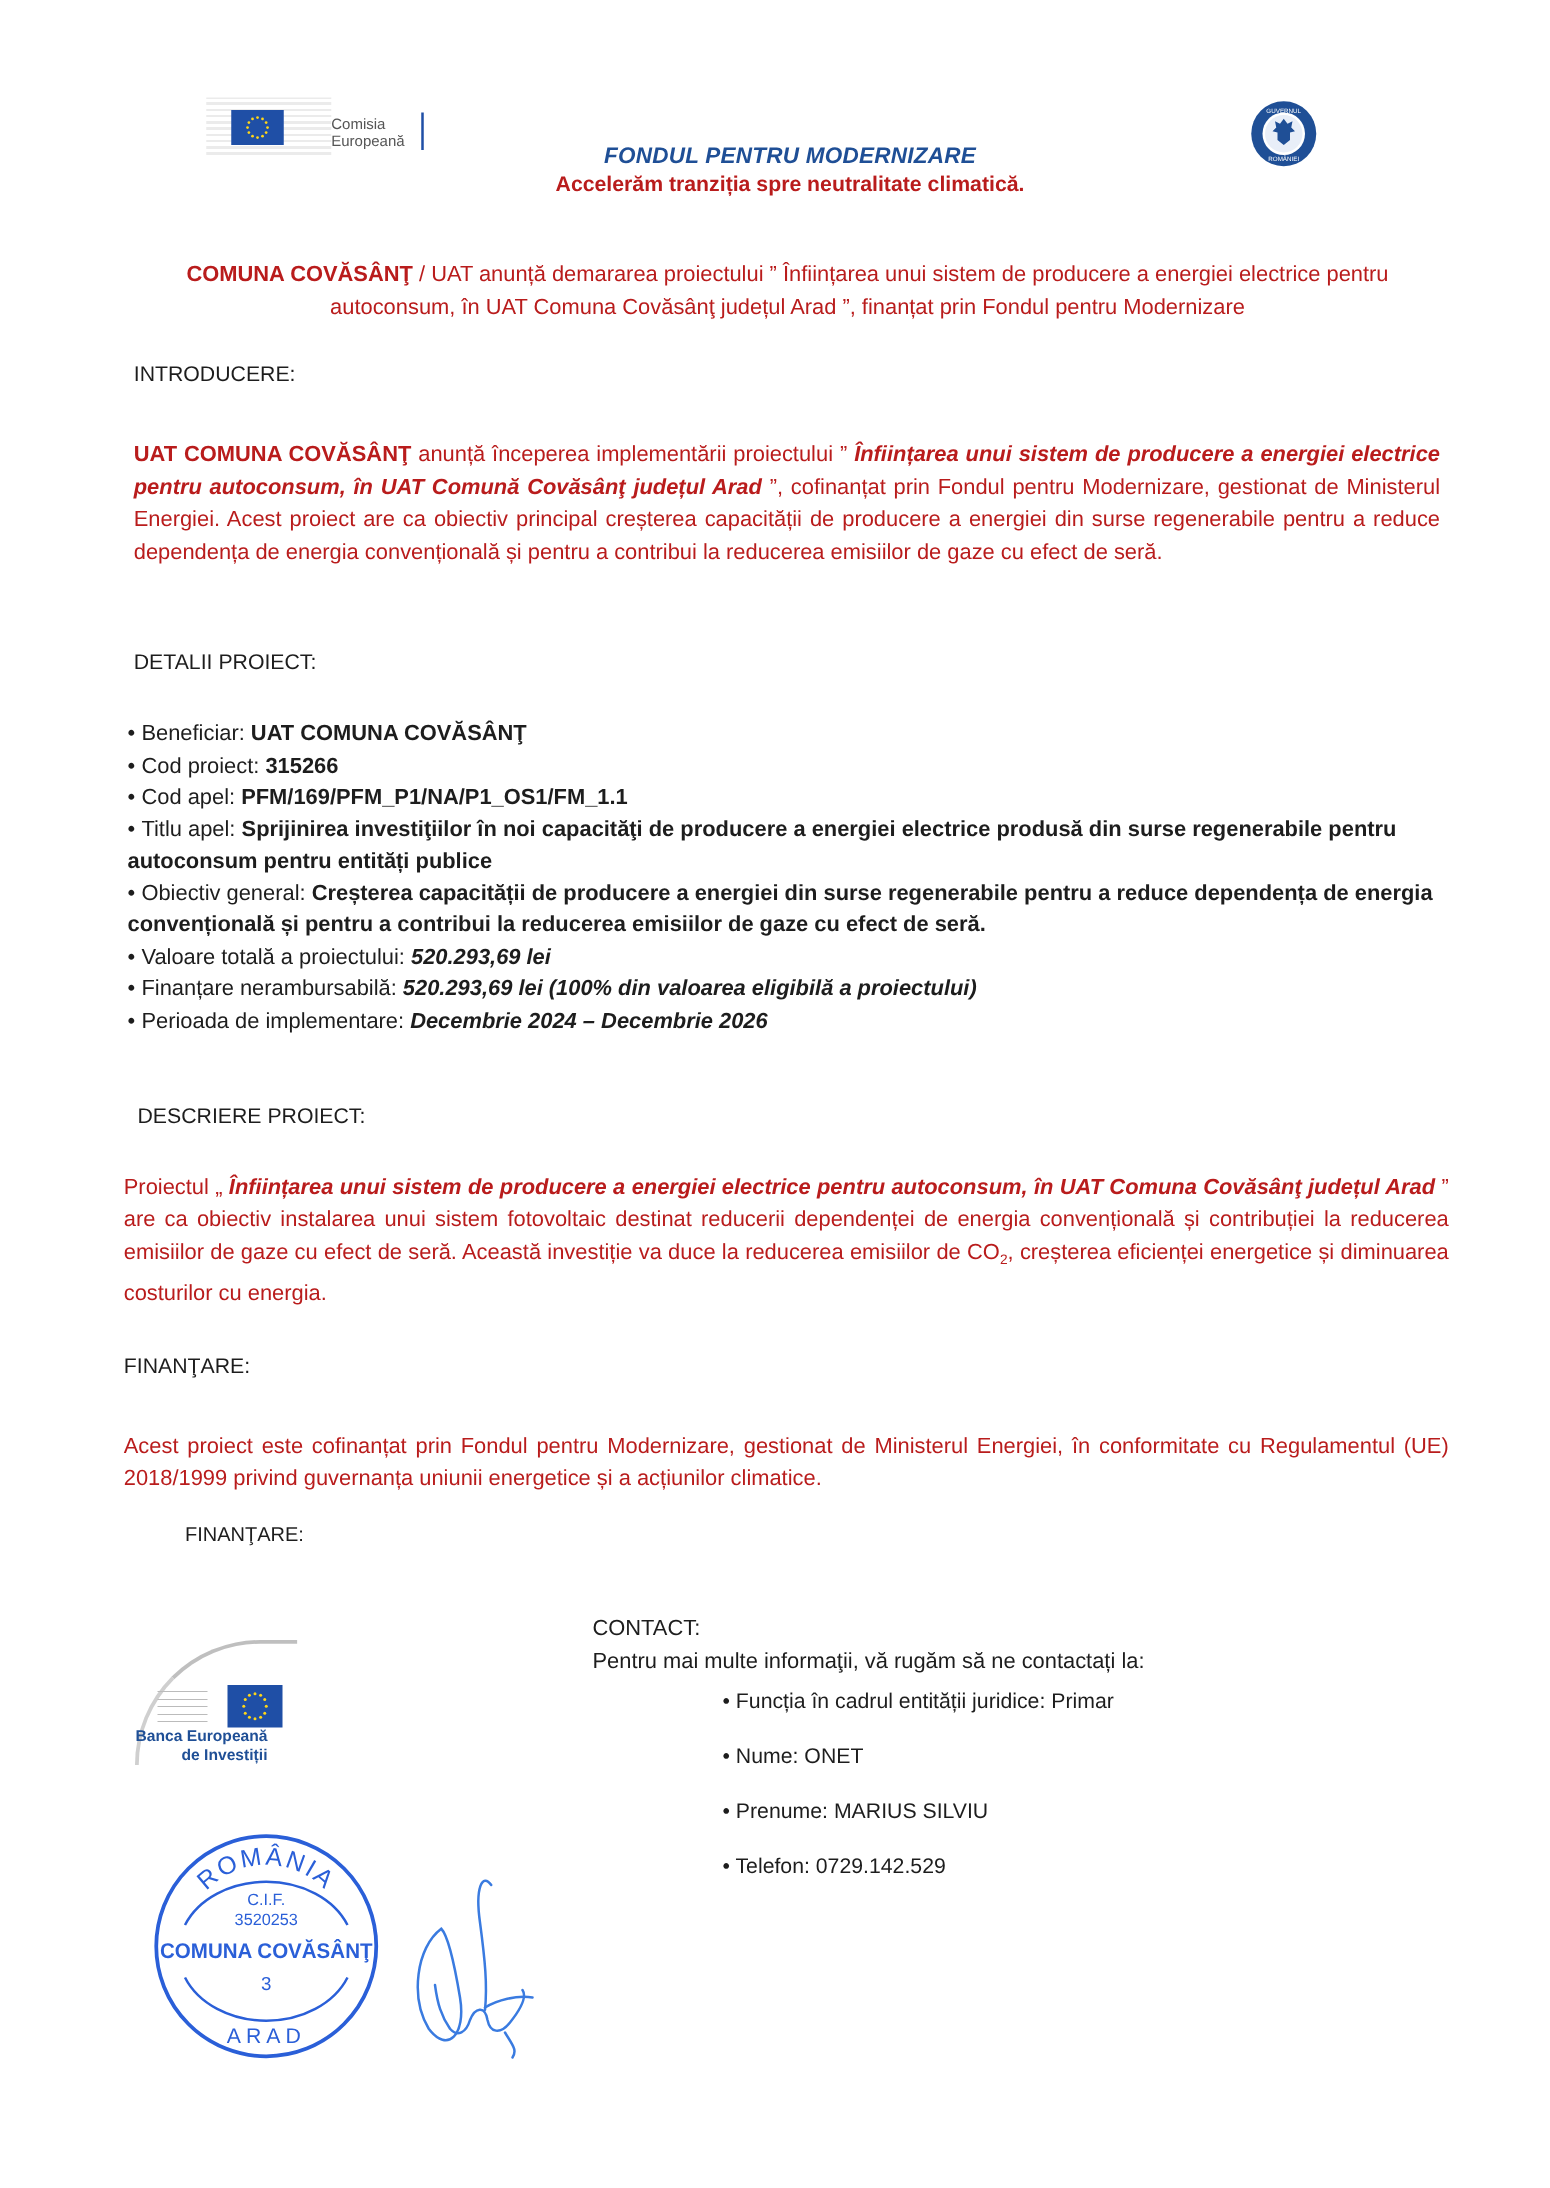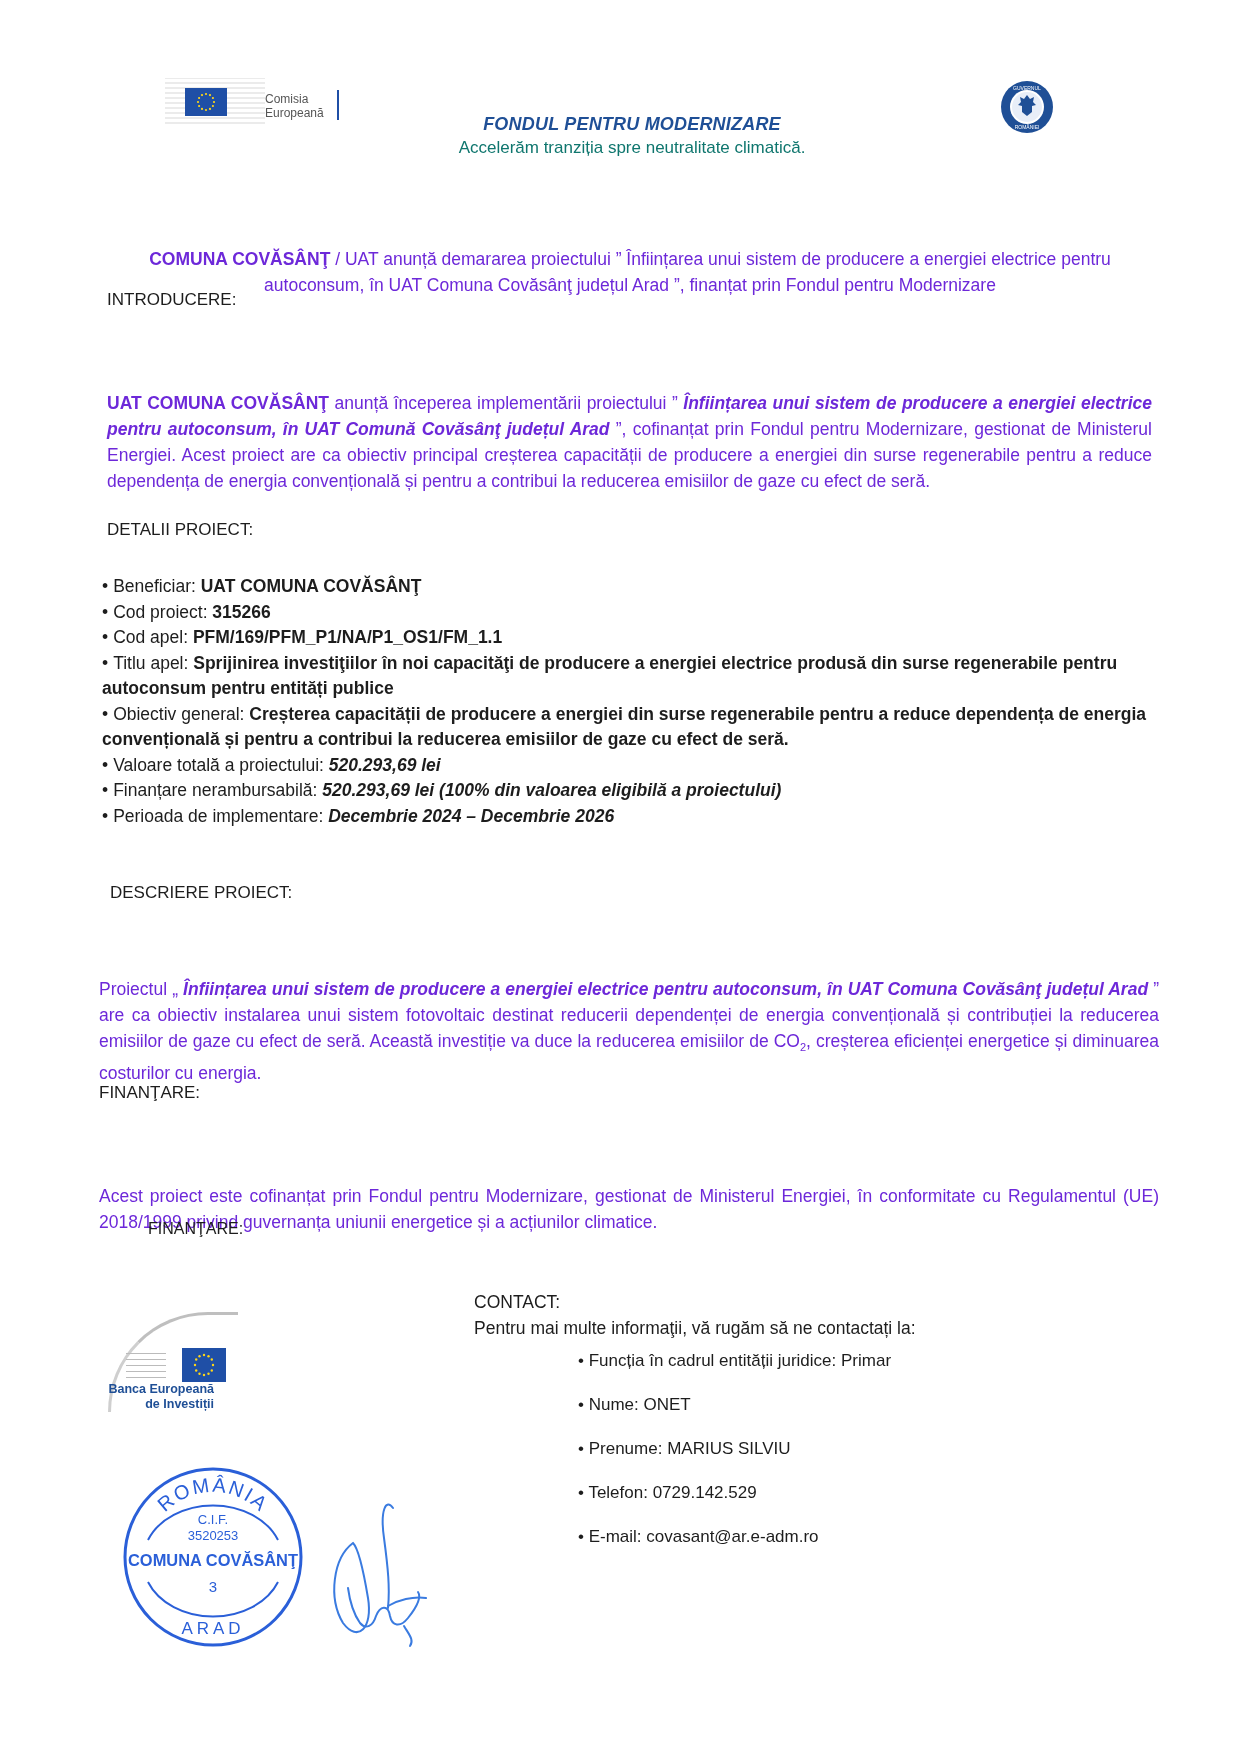--- a/index.html
+++ b/index.html
@@ -14,25 +14,25 @@
     .ec-flag { position: absolute; left: 20px; top: 10px; width: 42px; height: 28px; background: #1f4fa6; }
     .ec-flag svg { width: 42px; height: 28px; }
     .ec-text { position: absolute; left: 100px; top: 14px; font-size: 12px; line-height: 14px; color: #555; }
     .ec-bar { position: absolute; left: 172px; top: 12px; width: 2px; height: 30px; background: #1f4fa6; }
 
     .gov-logo { left: 1000px; top: 80px; width: 54px; height: 54px; }
     .gov-logo svg { width: 54px; height: 54px; }
 
     .title-fund { left: 0; width: 1240px; top: 114px; text-align: center; font-size: 18px; font-weight: bold;
       color: #1f4f96; letter-spacing: .2px; padding-left: 24px; font-style: italic; }
-    .title-tagline { left: 0; width: 1240px; top: 138px; text-align: center; font-size: 17px; font-weight: normal;
-      color: #0f766e; padding-left: 24px; }
-
-    
-    .p { font-size: 17.5px; line-height: 26px; color: #6d28d9; margin-top: 40px; }
+    .title-tagline { left: 0; width: 1240px; top: 138px; text-align: center; font-size: 17px; font-weight: bold;
+      color: #b91c1c; padding-left: 24px; }
+
+    
+    .p { font-size: 17.5px; line-height: 26px; color: #b91c1c; }
     .announce { left: 130px; width: 1000px; top: 206px; text-align: center; }
     .heading { font-size: 17px; color: #1d1d1d; }
     .intro-h { left: 107px; top: 290px; }
     .intro-p { left: 107px; width: 1045px; top: 350px; text-align: justify; }
     .details-h { left: 107px; top: 520px; }
     .details-list { left: 102px; width: 1060px; top: 574px; }
     .details-list li { list-style: none; font-size: 17.5px; line-height: 25.5px; padding-left: 0; }
     .details-list .bullet { margin-right: 5px; }
     .desc-h { left: 99px; top: 883px; margin-left: 11px; }
     .desc-p { left: 99px; width: 1060px; top: 936px; text-align: justify; }
@@ -168,21 +168,20 @@
   <div>de Investiții</div>
 </div>
 
 <div class="abs contact-h">CONTACT:</div>
 <div class="abs contact-intro">Pentru mai multe informaţii, vă rugăm să ne contactați la:</div>
 <ul class="abs contact-list">
   <li><span>•</span> <span>Funcția în cadrul entității juridice: </span><span>Primar</span></li>
   <li><span>•</span> <span>Nume: </span><span>ONET</span></li>
   <li><span>•</span> <span>Prenume: </span><span>MARIUS SILVIU</span></li>
   <li><span>•</span> <span>Telefon: </span><span>0729.142.529</span></li>
-  <li><span>•</span> <span>E-mail: </span><span>covasant@ar.e-adm.ro</span></li>
 </ul>
 
 <div class="abs stamp">
   <svg viewBox="0 0 190 190">
     <defs>
       <path id="arcTop" d="M30,95 A65,65 0 0 1 160,95"></path>
       <path id="arcBot" d="M40,120 A60,60 0 0 0 150,120"></path>
     </defs>
     <circle cx="95" cy="95" r="88" fill="none" stroke="#2a5fd8" stroke-width="3"></circle>
     <path d="M30,78 A70,55 0 0 1 160,78" fill="none" stroke="#2a5fd8" stroke-width="2"></path>

